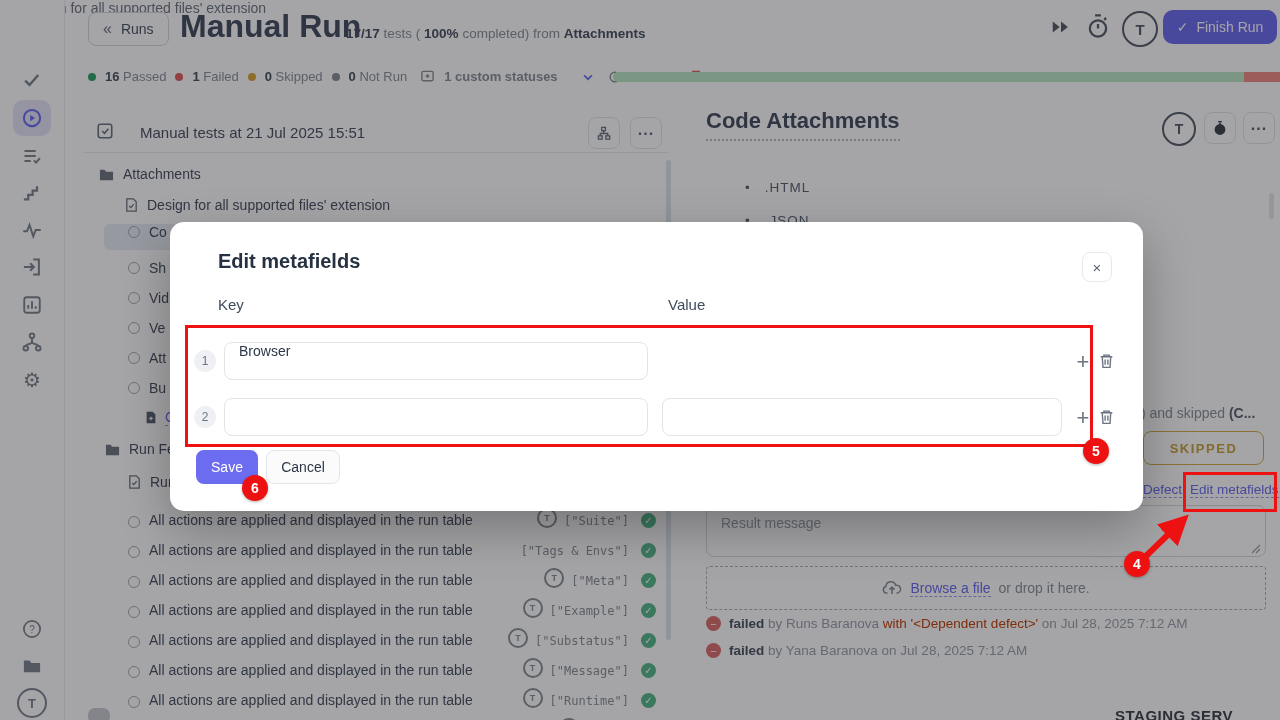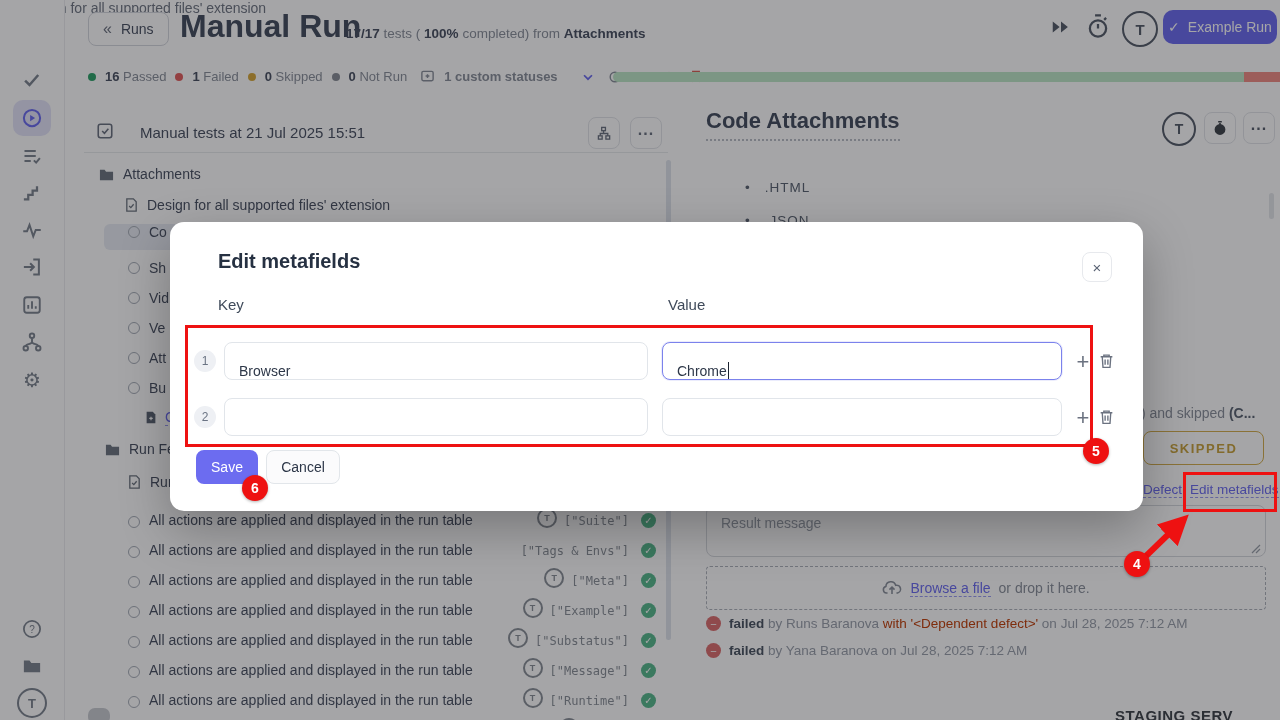--- a/index.html
+++ b/index.html
@@ -73,21 +73,21 @@
   .overlay{position:absolute;inset:0;background:rgba(10,12,16,.37);z-index:10}
   .modal{position:absolute;left:170px;top:222px;width:973px;height:289px;background:#fff;border-radius:14px;
     box-shadow:0 18px 50px rgba(0,0,0,.28);z-index:20}
   .m-title{left:48px;top:28px;font-size:20px;font-weight:bold;color:#263142}
   .m-close{left:912px;top:30px;width:28px;height:28px;border:1px solid #e7e9ed;border-radius:8px;color:#596273;
     display:flex;align-items:center;justify-content:center;font-size:15px;cursor:pointer;background:#fff}
   .m-col{font-size:15px;color:#3f4a5a;top:74px}
   .num-badge{width:22px;height:22px;border-radius:50%;background:#eef0f4;color:#6a7383;font-size:12px;
     display:flex;align-items:center;justify-content:center}
   .m-input{height:38px;border:1px solid #e1e5ea;border-radius:8px;box-sizing:border-box;background:#fff;
-    font-size:14px;color:#2d3748;padding:0 14px;display:flex;align-items:flex-end}
+    font-size:14px;color:#2d3748;padding:0 14px;display:flex;align-items:flex-start}
   .m-input.focus{border:1.8px solid #7b82ec;box-shadow:0 0 0 1px rgba(123,130,236,.15)}
   .caret{width:1.5px;height:17px;background:#1c2330;margin-left:1px}
   .icon-plus{font-size:22px;color:#6b7280;cursor:pointer;width:24px;text-align:center;line-height:22px}
   .icon-trash{color:#6b7280;cursor:pointer}
   .save-btn{left:26px;top:228px;width:62px;height:34px;background:#6c6cf0;color:#fff;border-radius:8px;font-size:14px;
     display:flex;align-items:center;justify-content:center;cursor:pointer}
   .cancel-btn{left:96px;top:228px;width:74px;height:34px;background:#fbfbfc;border:1px solid #e2e6ea;border-radius:8px;
     color:#2d3748;font-size:14px;display:flex;align-items:center;justify-content:center;cursor:pointer;box-sizing:border-box}
 
   
@@ -185,21 +185,21 @@
   <svg width="26" height="26" viewBox="0 0 16 16" fill="none" stroke="currentColor" stroke-width="1.4">
       <circle cx="8" cy="9.5" r="5"></circle>
       <path d="M8 9.5V6.8M6.2 1.5h3.6M11.8 4.2l1.2-1.2"></path>
     </svg>
 </div>
 <div class="abs hdr-ico" style="left:1122px;top:11px">
   <span class="t-circle" style="width:32px;height:32px;font-size:15px">T</span>
 </div>
 <div class="abs finish-btn">
   <span>✓</span>
-  <span>Example Run</span>
+  <span>Finish Run</span>
 </div>
 
 <div class="abs statusbar">
   <span class="dot" style="background:#2fa36b"></span>
   <span><b>16</b> <span>Passed</span></span>
   <span class="dot" style="background:#e35f5f"></span>
   <span><b>1</b> <span>Failed</span></span>
   <span class="dot" style="background:#d8a93c"></span>
   <span><b>0</b> <span>Skipped</span></span>
   <span class="dot" style="background:#8a8f98"></span>
@@ -457,24 +457,20 @@
 <div class="modal">
   <div class="abs m-title">Edit metafields</div>
   <div class="abs m-close">×</div>
   <div class="abs m-col" style="left:48px">Key</div>
   <div class="abs m-col" style="left:498px">Value</div>
 
   <div class="abs num-badge" style="left:24px;top:128px">1</div>
   <div class="abs m-input" style="left:54px;top:120px;width:424px">
     <span>Browser</span>
   </div>
-  <div class="abs m-input focus" style="left:492px;top:120px;width:400px">
-    <span>Chrome</span>
-      <span class="caret"></span>
-  </div>
   <div class="abs icon-plus" style="left:901px;top:129px">+</div>
   <div class="abs icon-trash" style="left:928px;top:130px">
     <svg width="17" height="18" viewBox="0 0 16 16" fill="none" stroke="currentColor" stroke-width="1.3">
         <path d="M2.5 4h11M5.5 4V2.5h5V4M4 4l.7 10h6.6L12 4"></path>
         <path d="M6.7 6.5v5M9.3 6.5v5"></path>
       </svg>
   </div>
 
   <div class="abs num-badge" style="left:24px;top:184px">2</div>
   <div class="abs m-input" style="left:54px;top:176px;width:424px">

